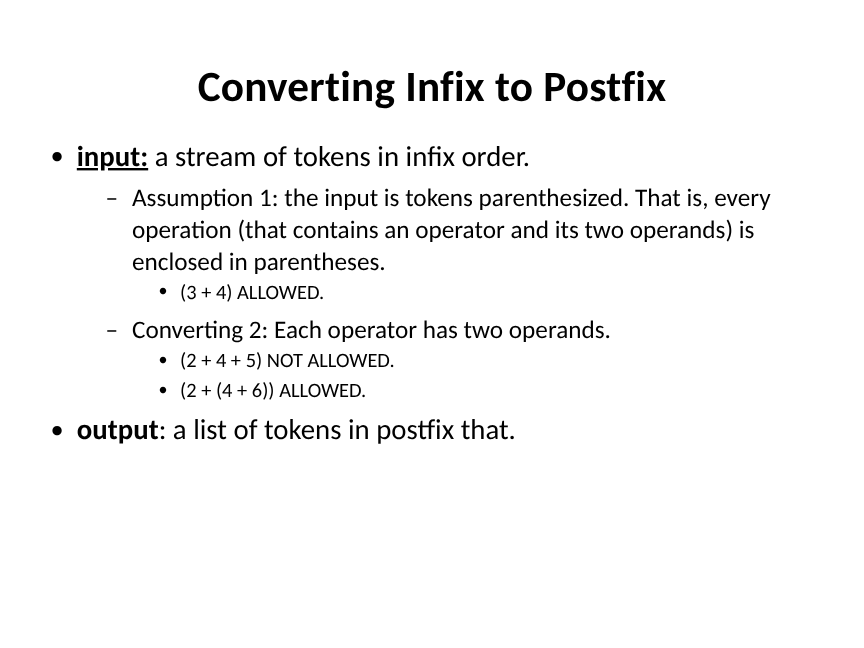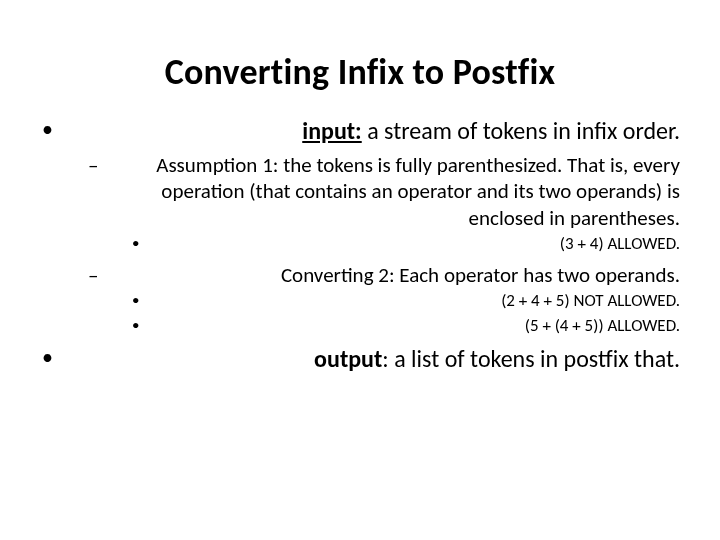--- a/index.html
+++ b/index.html
@@ -1,20 +1,20 @@
 <!DOCTYPE html>
 <html><head>
 <meta charset="utf-8">
 <style>
   * { margin: 0; padding: 0; box-sizing: border-box; }
   html, body { width: 720px; height: 540px; background: #fff; font-family: Calibri, Arial, sans-serif; color: #000; }
   .slide { width: 720px; height: 540px; position: relative; padding: 18px 40px 0 40px; margin-top: 32px; }
   .title { font-size: 36px; text-align: center; margin-bottom: 22px; letter-spacing: 0.2px; }
   ul { list-style: none; }
-  .lvl1 > li { font-size: 24px; line-height: 1.25; margin-bottom: 6px; padding-left: 24px; position: relative; text-align: right; }
+  .lvl1 > li { font-size: 24px; line-height: 1.25; margin-bottom: 6px; padding-left: 24px; position: relative; }
   .lvl1 > li::before { content: "•"; position: absolute; left: 2px; top: 0; font-size: 22px; }
   .lvl2 > li { font-size: 21px; line-height: 1.25; margin-top: 6px; padding-left: 26px; position: relative; }
   .lvl2 > li::before { content: "–"; position: absolute; left: 4px; top: 0; font-size: 21px; }
   .lvl3 > li { font-size: 17px; line-height: 1.35; margin-top: 2px; padding-left: 22px; position: relative; }
   .lvl3 > li::before { content: "•"; position: absolute; left: 4px; top: 0; font-size: 15px; }
   .lvl2 { margin-left: 20px; }
   .lvl3 { margin-left: 18px; margin-top: 2px; margin-bottom: 4px; }
   .boldu { font-weight: 700; text-decoration: underline; }
   .bold { font-weight: 700; }
   .pagenum { position: absolute; right: 14px; bottom: 10px; font-size: 13px; color: #a16207; }
@@ -23,30 +23,30 @@
 <body>
 
 <div class="slide">
   <h1 class="title">Converting Infix to Postfix</h1>
 
   <ul class="lvl1">
     <li>
       <span class="boldu">input:</span><span> a stream of tokens in infix order.</span>
       <ul class="lvl2">
         <li>
-          <span>Assumption 1: the tokens is fully parenthesized. That is, every operation (that contains an operator and its two operands) is enclosed in parentheses.</span>
+          <span>Assumption 1: the input is tokens parenthesized. That is, every operation (that contains an operator and its two operands) is enclosed in parentheses.</span>
           <ul class="lvl3">
             <li>(3 + 4)   ALLOWED.</li>
           </ul>
         </li>
         <li>
           <span>Converting 2: Each operator has two operands.</span>
           <ul class="lvl3">
             <li>(2 + 4 + 5)   NOT ALLOWED.</li>
-            <li>(5 + (4 + 5))   ALLOWED.</li>
+            <li>(2 + (4 + 6))   ALLOWED.</li>
           </ul>
         </li>
       </ul>
     </li>
     <li>
       <span class="bold">output</span><span>: a list of tokens in postfix that.</span>
     </li>
   </ul>
 
   <div class="pagenum">58</div>

